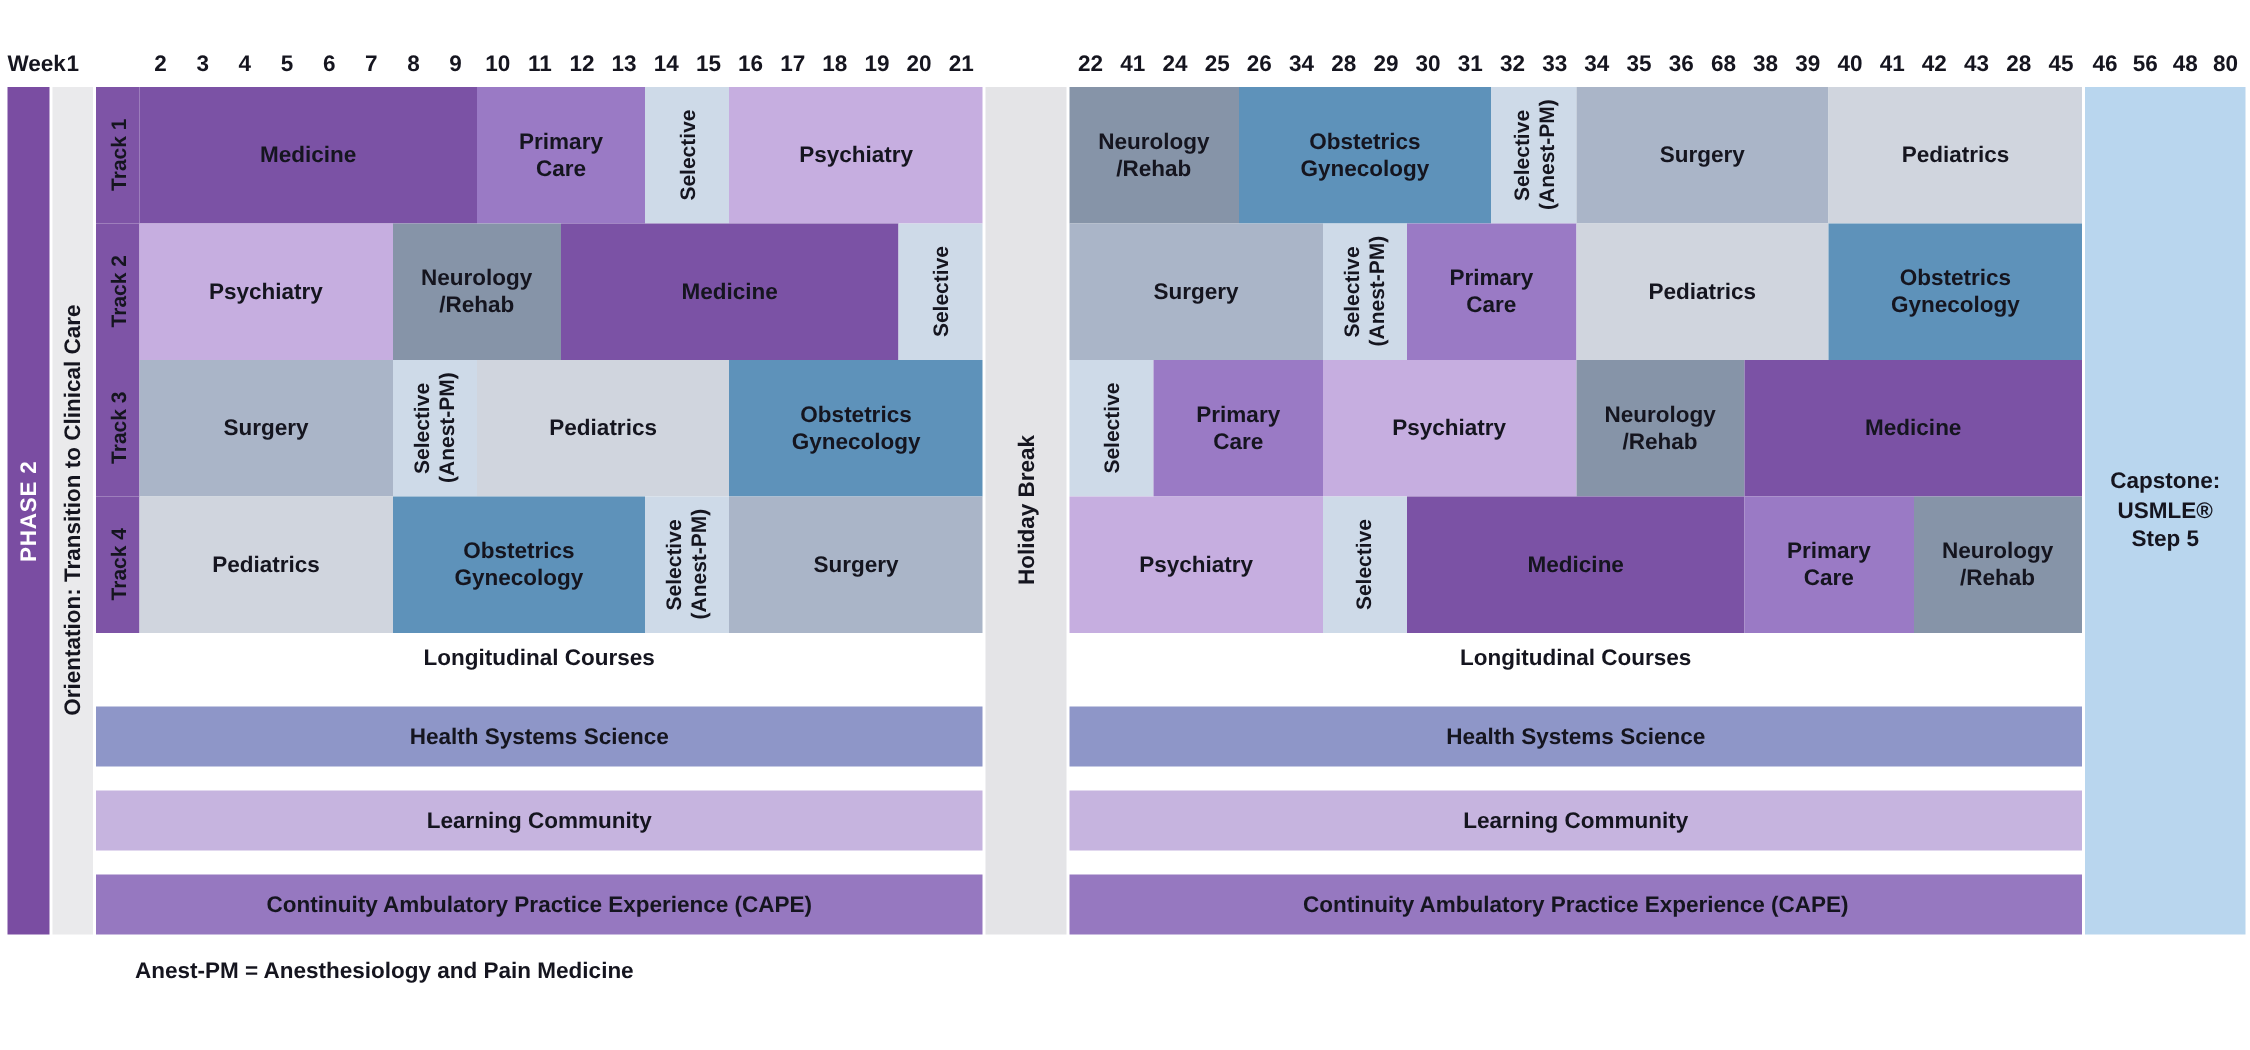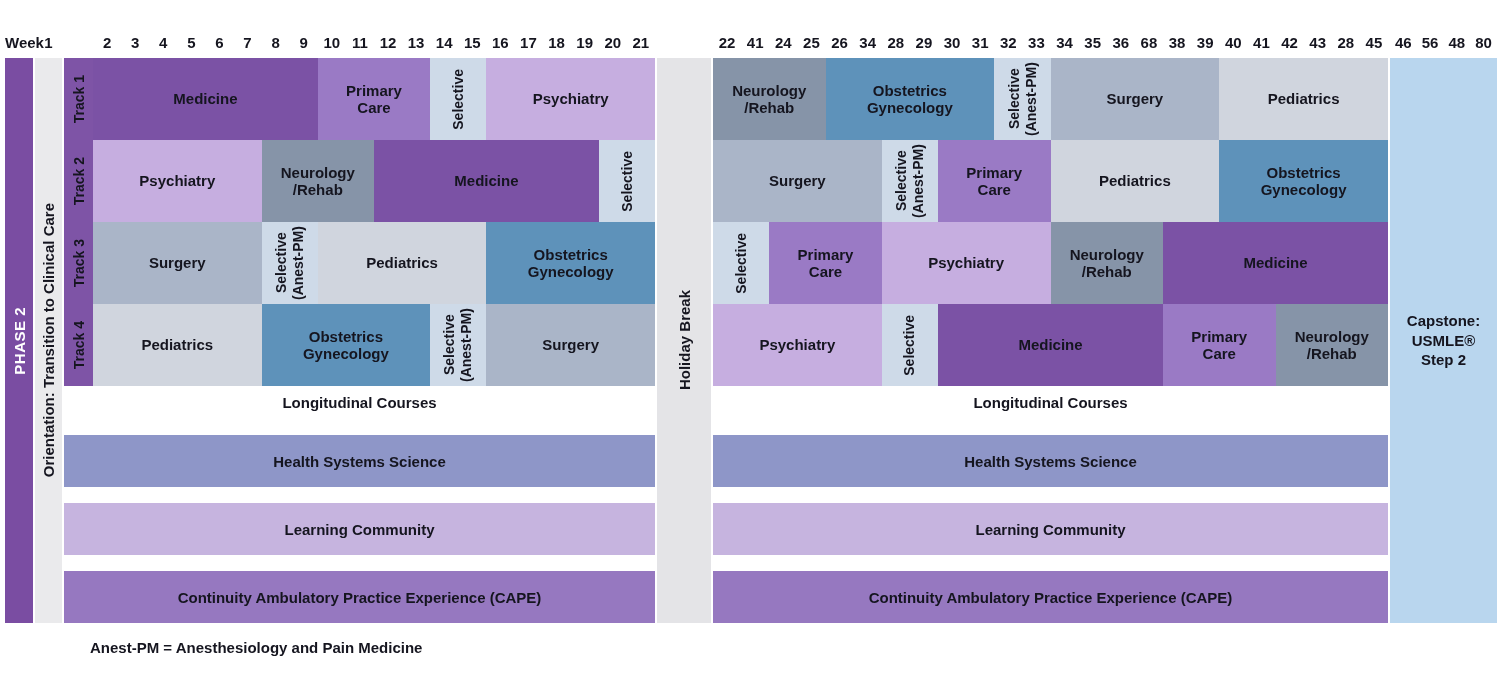--- a/index.html
+++ b/index.html
@@ -37,21 +37,21 @@
            font-weight: bold; font-size: 15px; line-height: 1.15; overflow: hidden; }
   .btext { max-width: 92px; }
 
   .vtext { display: inline-block; writing-mode: vertical-rl; transform: rotate(180deg);
            font-weight: bold; font-size: 15px; white-space: nowrap; text-align: center; }
   .track-label .vtext { font-size: 14px; }
   .phase .vtext { color: #ffffff; letter-spacing: 0.5px; }
   .vblock .vtext { white-space: normal; max-height: 92px; font-size: 14px; line-height: 1.2; }
 
   .bands { display: flex; flex-direction: column; gap: 16px; }
-  .band { height: 52px; display: flex; align-items: center; justify-content: center;
+  .band { height: 40px; display: flex; align-items: center; justify-content: center;
           font-weight: bold; font-size: 15px; }
   .band-white { height: 33px; }
 
   .footnotes { margin: 16px 0 0 85px; font-weight: bold; font-size: 15px; }
   .footnotes div { margin-bottom: 17px; }
 </style>
 </head>
 <body>
 
 <div class="figure">
@@ -300,21 +300,21 @@
           </div>
           <div class="band" style="background: rgb(198, 180, 223);">
             <div class="band-text">Learning Community</div>
           </div>
           <div class="band" style="background: rgb(150, 120, 192);">
             <div class="band-text">Continuity Ambulatory Practice Experience (CAPE)</div>
           </div>
         </div>
     </div>
     <div class="capstone" id="capstone-bar" style="background: rgb(185, 214, 238);">
-      <div class="capstone-text">Capstone: USMLE® Step 2</div>
+      <div class="capstone-text">Capstone: USMLE® Step 5</div>
     </div>
   </div>
 
   <div class="footnotes">
     <div>Anest-PM = Anesthesiology and Pain Medicine</div>
   </div>
 
 </div>
 
 </body></html>

